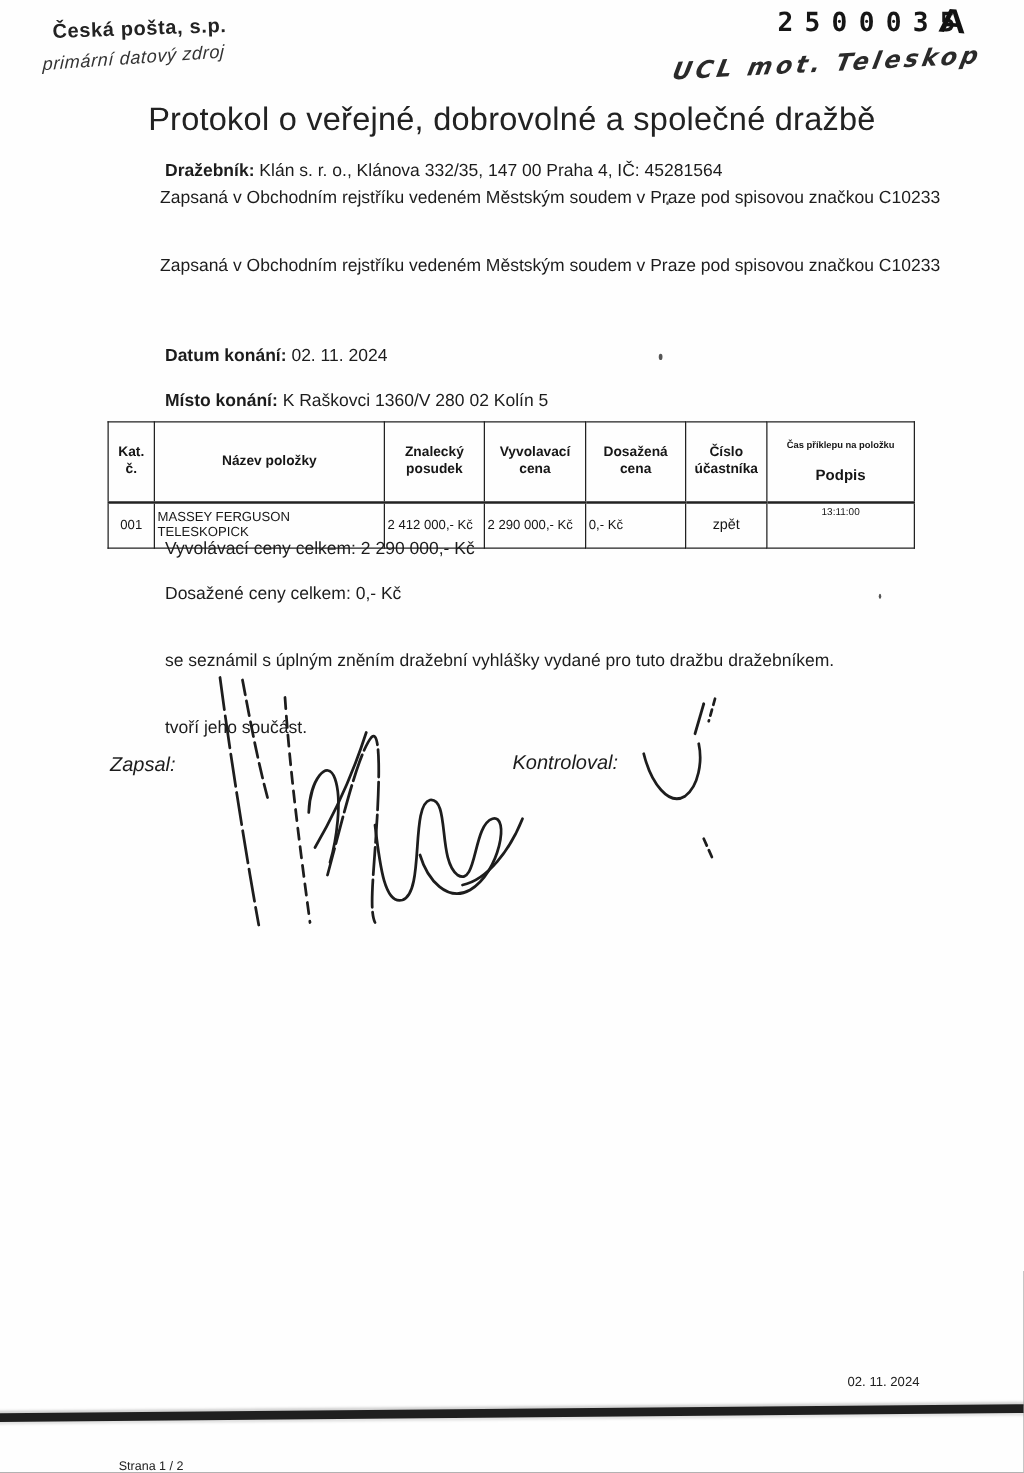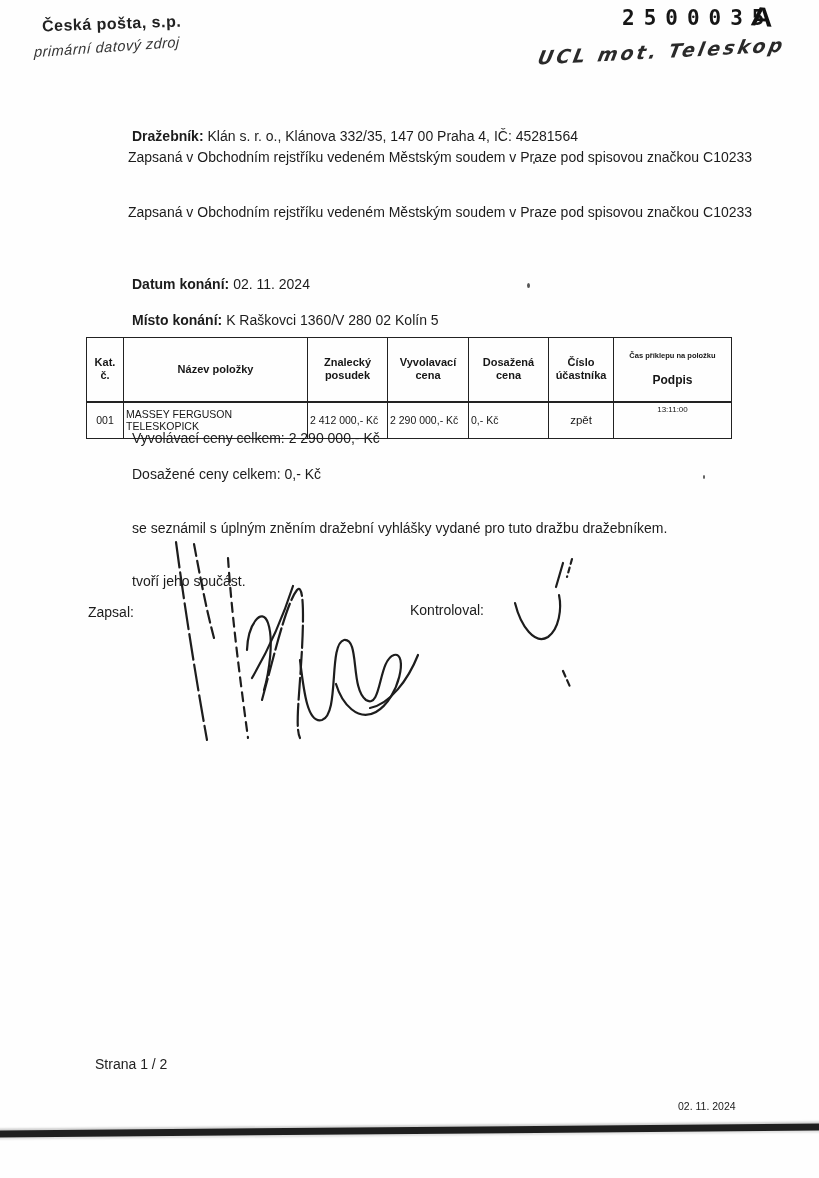--- a/index.html
+++ b/index.html
@@ -70,23 +70,23 @@
     text-align:center;vertical-align:middle;
     white-space:pre-line;
     border-bottom-width:2px;
   }
   table.protocol td{height:33px;vertical-align:middle;}
   .th-small{display:block;font-size:7.5px;font-weight:bold;line-height:1.2;}
   .th-big{display:block;font-size:12px;font-weight:bold;line-height:1.2;}
   .td-center{text-align:center;}
   .td-time{vertical-align:top !important;text-align:center;font-size:8px;padding-top:2px !important;}
 
-  .sig-label{font-size:14px;white-space:nowrap;}
-
-  .footer-page{left:95px;top:1056px;font-size:14px;color:#222;}
+  .sig-label{font-size:16px;white-space:nowrap;font-style:italic;}
+
+  .footer-page{left:95px;top:1168px;font-size:10px;color:#222;}
   .footer-date{left:678px;top:1100px;font-size:10.5px;color:#222;}
 
   .bottom-band{
     left:-8px;top:1127px;width:836px;height:7px;
     background:#1f1f1f;
     transform:rotate(-0.5deg);
     box-shadow:0 -2px 2px rgba(0,0,0,.18), 0 2px 2px rgba(0,0,0,.12);
   }
 
   .speck{position:absolute;background:#555;border-radius:50%;}
@@ -99,20 +99,21 @@
 
 <div class="page">
 
   <div class="abs org-name">Česká pošta, s.p.</div>
   <div class="abs org-sub">primární datový zdroj</div>
 
   <div class="abs stamp-number">2500035</div>
   <div class="abs stamp-letter">A</div>
   <div class="abs handwriting">UCL mot. Teleskop</div>
 
+  <div class="abs doc-title">Protokol o veřejné, dobrovolné a společné dražbě</div>
 
   <div class="abs bodyline" style="left:88px;top:126px;">
     <span class="lbl">Dražebník:</span>
     <span>Klán s. r. o., Klánova 332/35, 147 00 Praha 4, IČ: 45281564</span>
   </div>
   <div class="abs bodyline" style="left:84px;top:147px;">Zapsaná v Obchodním rejstříku vedeném Městským soudem v Praze pod spisovou značkou C10233</div>
 
   <div class="abs bodyline" style="left:84px;top:202px;">Zapsaná v Obchodním rejstříku vedeném Městským soudem v Praze pod spisovou značkou C10233</div>
 
 

